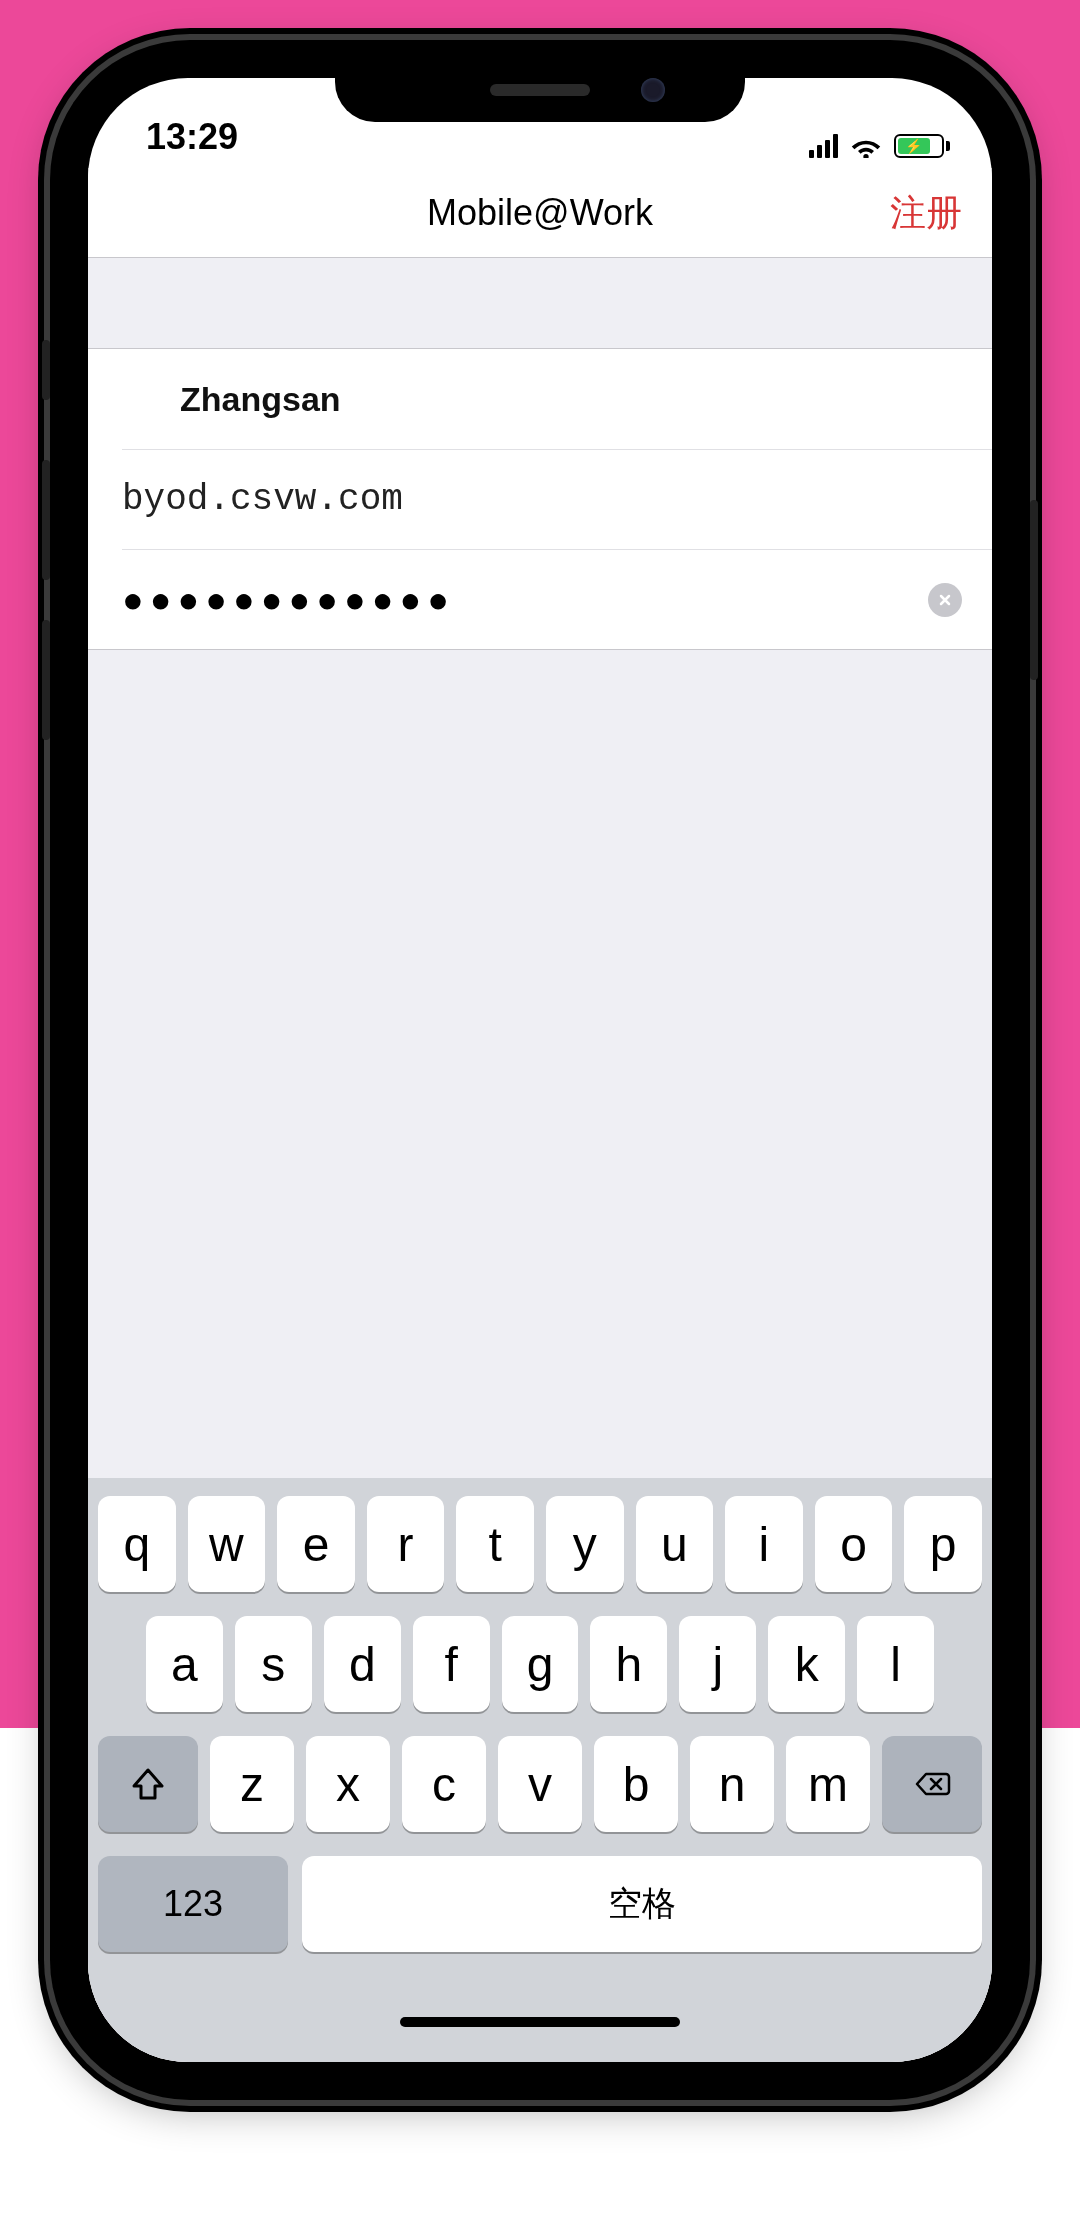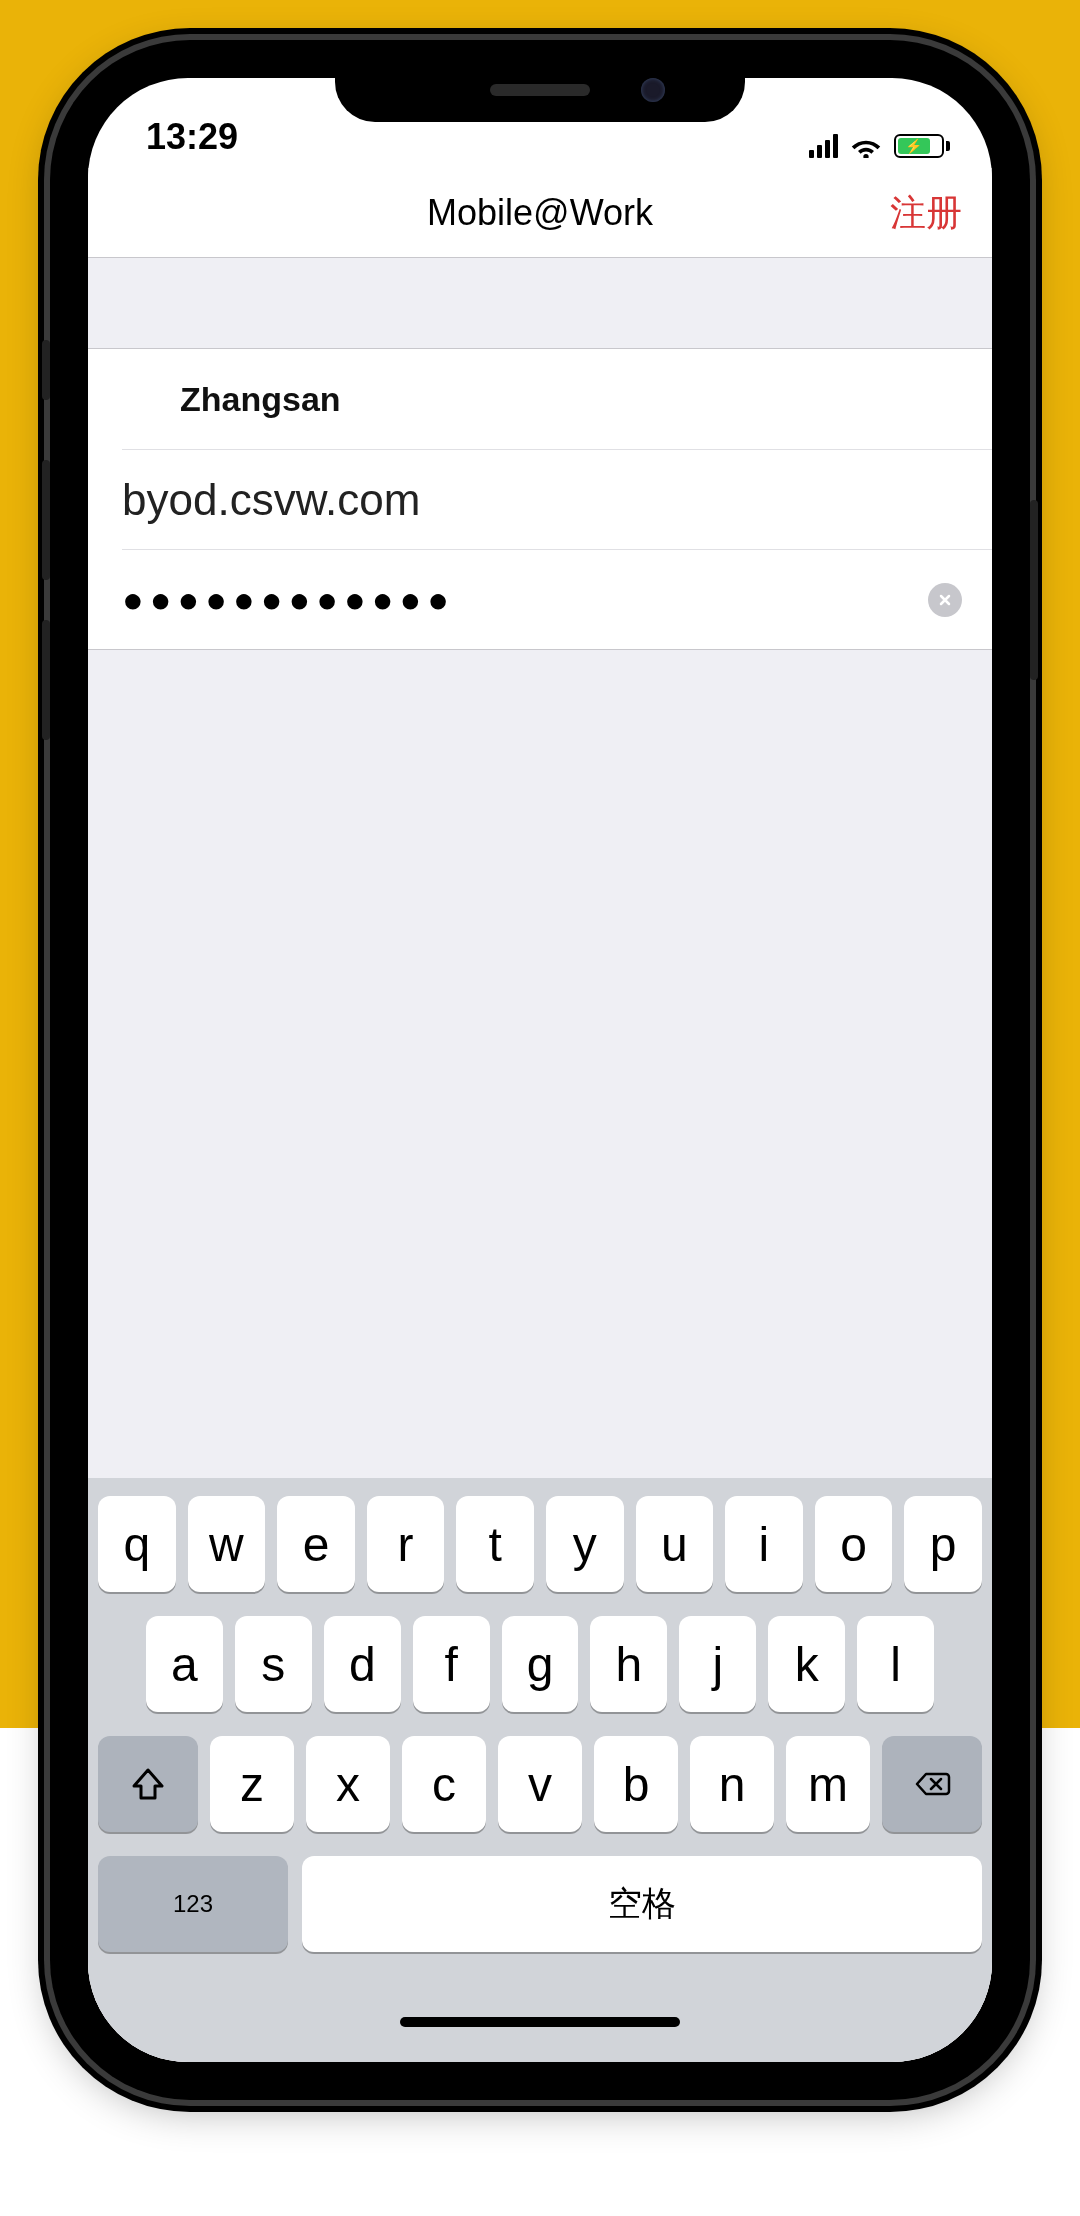--- a/index.html
+++ b/index.html
@@ -1,18 +1,18 @@
 <!DOCTYPE html>
 <html><head>
 <meta charset="utf-8">
 <style>
   * { box-sizing: border-box; margin: 0; padding: 0; }
   html, body { width: 1080px; height: 2216px; background: #fff; font-family: -apple-system, "Helvetica Neue", Arial, sans-serif; }
   
-  .page { width: 1080px; height: 1728px; position: relative; background: #eab308; }
+  .page { width: 1080px; height: 1728px; position: relative; background: #ec4899; }
 
   
   .phone-frame {
     position: absolute;
     left: 50px; top: 40px;
     width: 980px; height: 2060px;
     border-radius: 140px;
     background: #000;
     box-shadow: 0 0 0 6px #3a3a3a, 0 0 0 12px #000, 0 10px 40px rgba(0,0,0,.3);
   }
@@ -93,21 +93,21 @@
   .nav-right { position:absolute; right: 30px; top:50%; transform:translateY(-50%); font-size: 36px; color: #d83636; font-weight:400;}
 
   
   .content { flex:1; background:#efeff4; display:flex; flex-direction:column; }
   .spacer-top { height: 90px; background:#efeff4; }
   .form-group { background:#fff; border-top:1px solid #c8c7cc; border-bottom:1px solid #c8c7cc; }
   .form-row { height: 100px; padding: 0 48px; display:flex; align-items:center; position:relative; }
   .form-row + .form-row { border-top: 1px solid #e0e0e4; margin-left:34px; padding-left:0; }
   .form-row + .form-row::before { content:''; position:absolute; left:-34px; top:0; width:34px; height:1px; background:transparent; }
   .row-username { font-size: 34px; font-weight:700; color:#111; padding-left:44px;}
-  .row-server { font-size: 44px; color:#222; font-weight:400;}
+  .row-server { font-size: 36px; color:#222; font-weight:400;font-family:Liberation Mono, monospace;}
   .row-password { font-size: 36px; color:#000; letter-spacing: 6px; font-weight:900;}
   .clear-btn {
     position:absolute; right: 30px; top:50%; transform:translateY(-50%);
     width: 34px; height:34px; border-radius:50%; background:#c7c7cc;
     display:flex; align-items:center; justify-content:center;
   }
   .clear-btn svg { width:16px; height:16px; }
   .content-fill { flex:1; background:#efeff4; }
 
   
@@ -119,21 +119,21 @@
   .kb-row.r2 { padding: 0 48px; }
   .key {
     flex:1; height: 96px; background:#fff; border-radius: 12px;
     box-shadow: 0 2px 0 rgba(0,0,0,.3);
     display:flex; align-items:center; justify-content:center;
     font-size: 48px; color:#000;
   }
   .key-func { background:#adb3bc; }
   .key-shift, .key-del { flex: 0 0 100px; }
   .kb-row.r4 { gap: 14px; margin-bottom:0;}
-  .key-123 { flex: 0 0 190px; background:#b0b6bf; font-size:24px;}
+  .key-123 { flex: 0 0 190px; background:#b0b6bf; font-size:36px;}
   .key-space { flex:1; background:#fff; font-size:34px;}
   .key-go { flex: 0 0 210px; background:#007aff; color:#fff; font-size:36px;}
 
   .home-indicator {
     height: 80px; display:flex; align-items:center; justify-content:center;
     background:#d1d4d9;
   }
   .home-indicator .bar { width: 280px; height: 10px; background:#000; border-radius:5px; }
 
   

